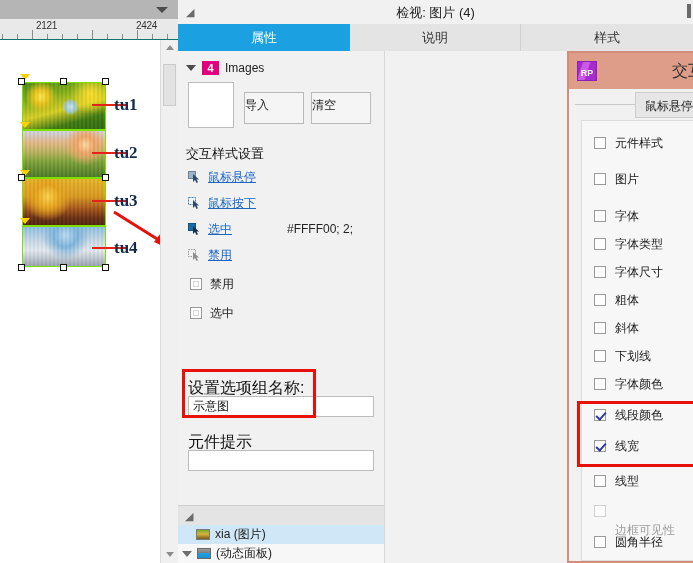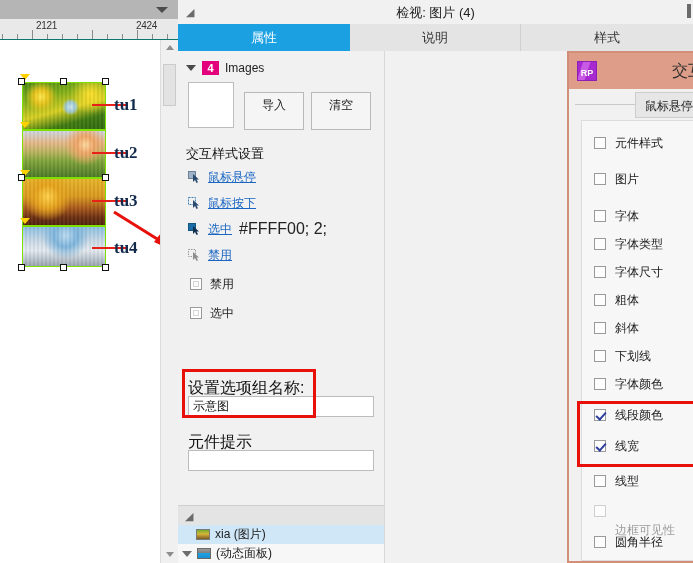--- a/index.html
+++ b/index.html
@@ -78,29 +78,29 @@
   .panel{position:absolute;left:0;top:51px;width:206px;height:512px;background:#f1f1f1;
          border-right:1px solid #d8d8d8;overflow:hidden;}
 
   .sect-head{position:absolute;left:8px;top:8px;height:18px;display:flex;align-items:center;gap:6px;}
   .chev{width:0;height:0;border-left:5px solid transparent;border-right:5px solid transparent;border-top:6px solid #4a4a4a;}
   .badge{background:#e3007c;color:#fff;font-size:11px;line-height:14px;height:14px;min-width:13px;
          text-align:center;padding:0 2px;font-weight:bold;}
   .sect-head .nm{font-size:12px;color:#222;}
 
   .imgbox{position:absolute;left:10px;top:31px;width:46px;height:46px;background:#fff;border:1px solid #bdbdbd;box-sizing:border-box;}
-  .btn{position:absolute;height:38px;line-height:24px;text-align:center;font-size:12px;color:#222;
+  .btn{position:absolute;height:32px;line-height:24px;font-size:12px;color:#222;
        background:#f5f5f5;border:1px solid #b9b9b9;box-sizing:border-box;}
 
   .grp-title{position:absolute;left:8px;font-size:13px;color:#111;}
 
   .strow{position:absolute;left:10px;height:18px;display:flex;align-items:center;gap:7px;}
   .st-ico{width:13px;height:13px;position:relative;flex:none;}
   .st-link{font-size:12px;color:#1a66c2;text-decoration:underline;cursor:pointer;}
-  .st-val{font-size:16px;color:#222;}
+  .st-val{font-size:12px;color:#222;margin-left:48px;}
 
   .cbrow{position:absolute;left:12px;height:16px;display:flex;align-items:center;gap:8px;}
   .cbox{width:12px;height:12px;border:1px solid #9a9a9a;background:#fdfdfd;box-sizing:border-box;position:relative;flex:none;}
   .cbox.inner{box-shadow:inset 0 0 0 2px #fff, inset 0 0 0 3px #d6d6d6;}
   .cbox.chk::after{content:"";position:absolute;left:3px;top:0px;width:4px;height:8px;
        border:solid #2c3f9e;border-width:0 2px 2px 0;transform:rotate(42deg);}
   .cb-lbl{font-size:12px;color:#222;}
 
   .fld-lbl{position:absolute;left:10px;font-size:16px;color:#111;}
   .fld{position:absolute;height:21px;background:#fff;border:1px solid #bcbcbc;box-sizing:border-box;

